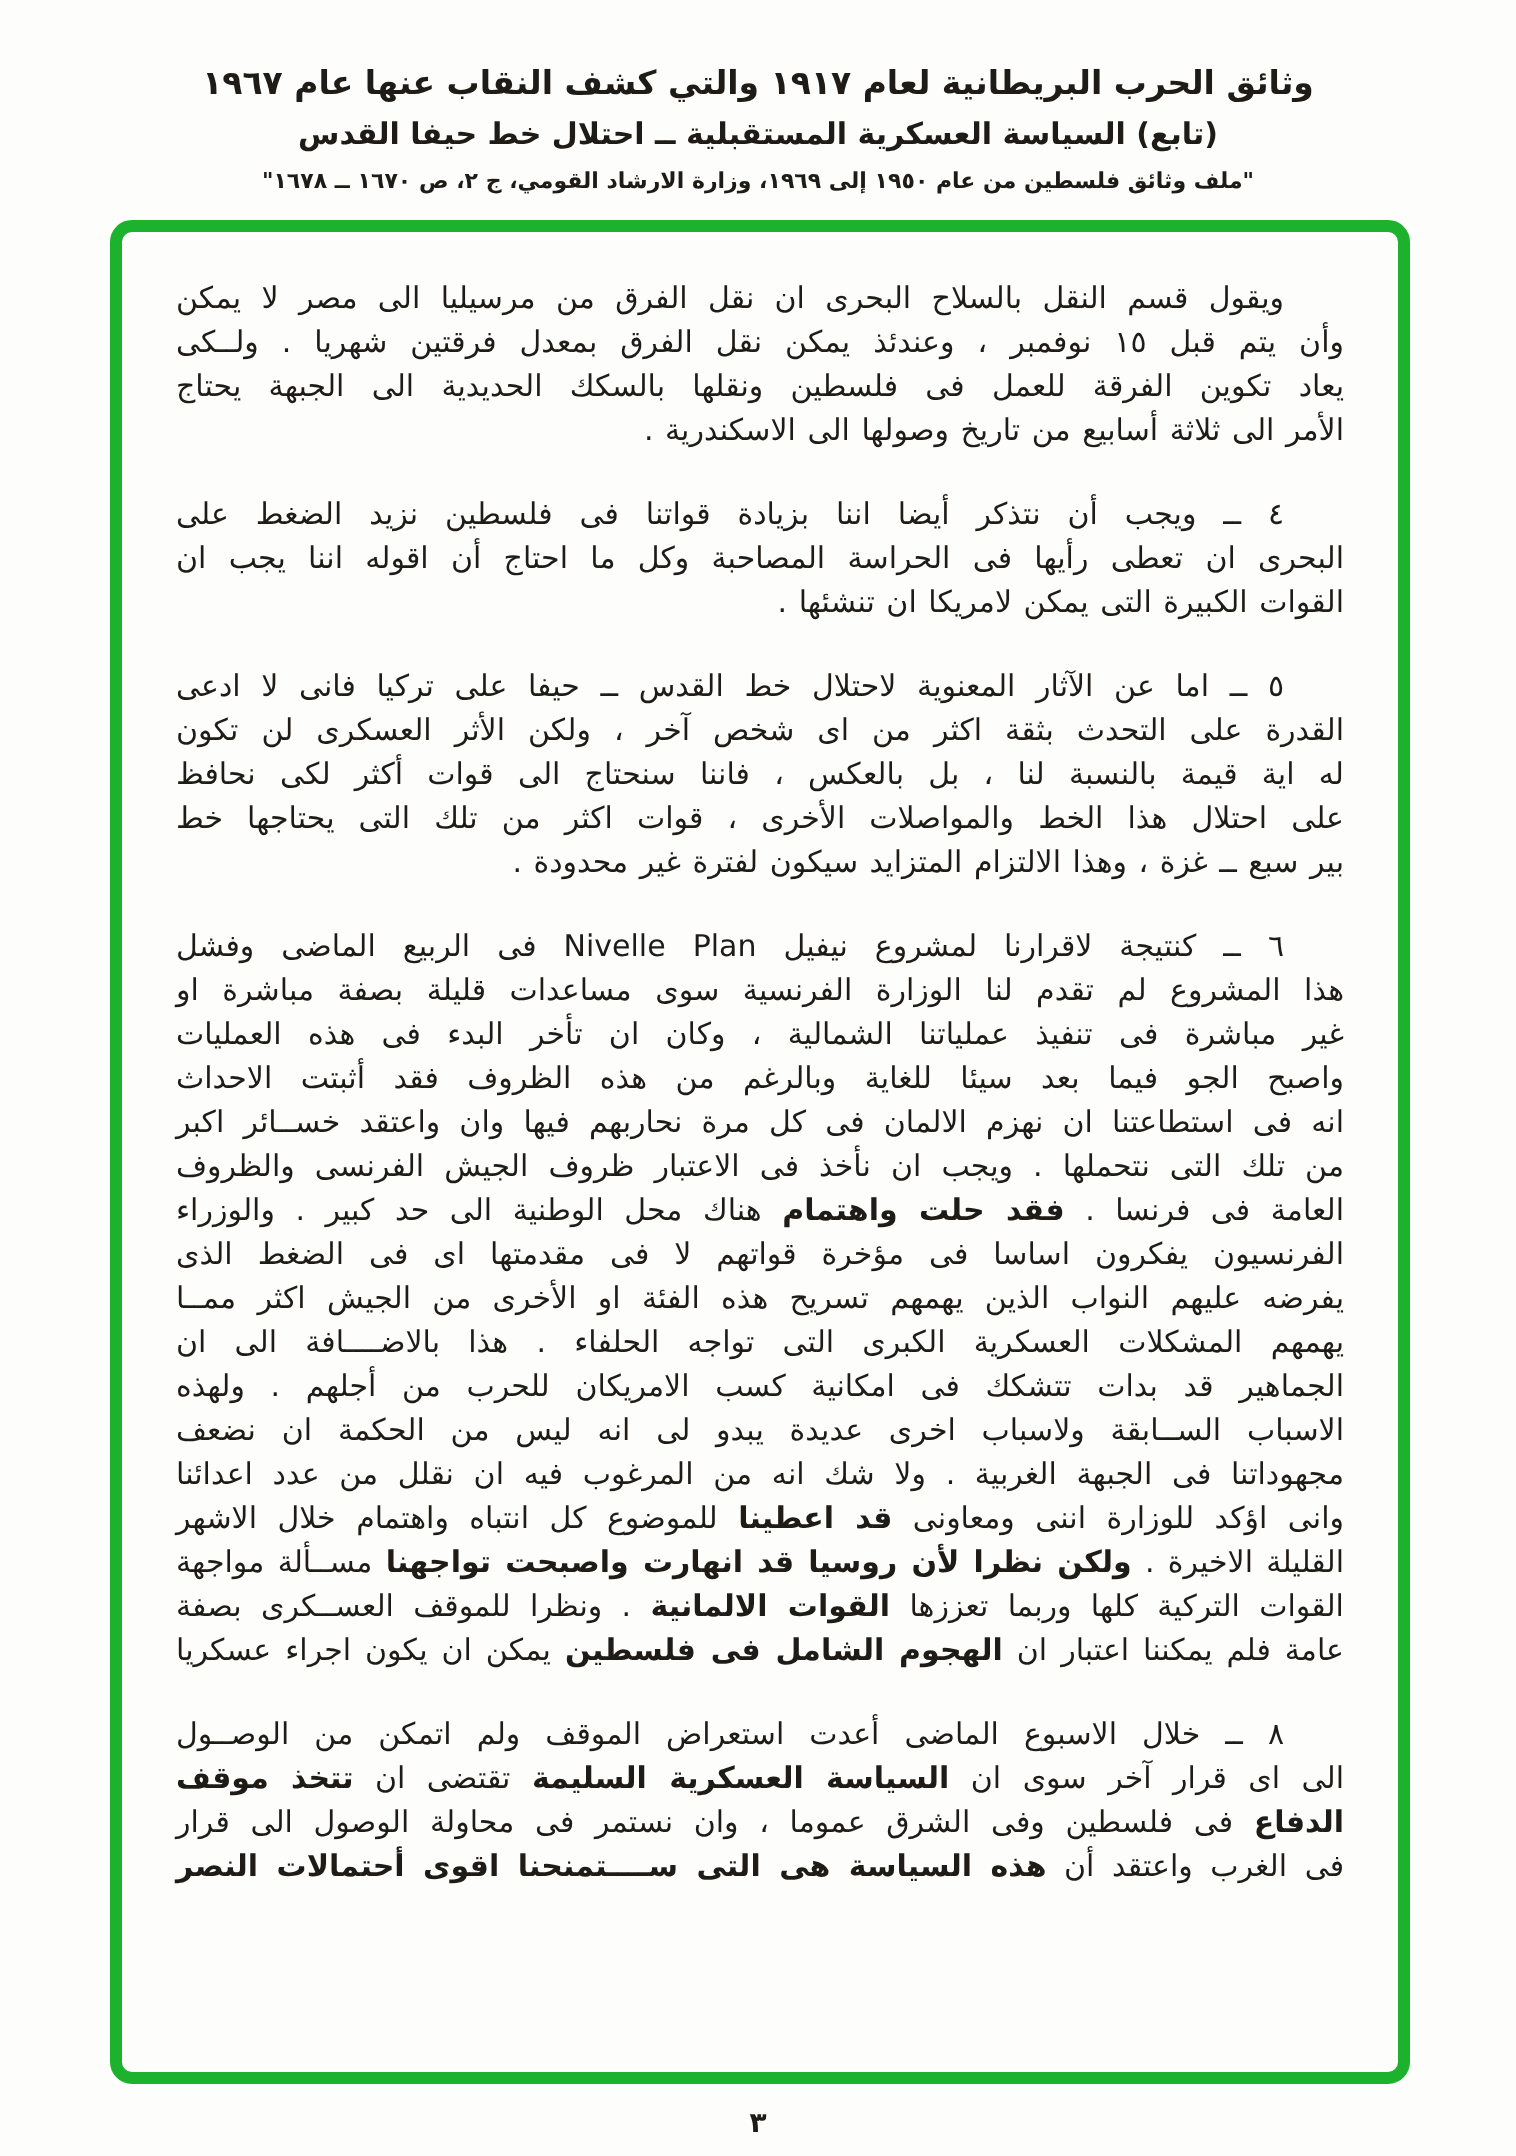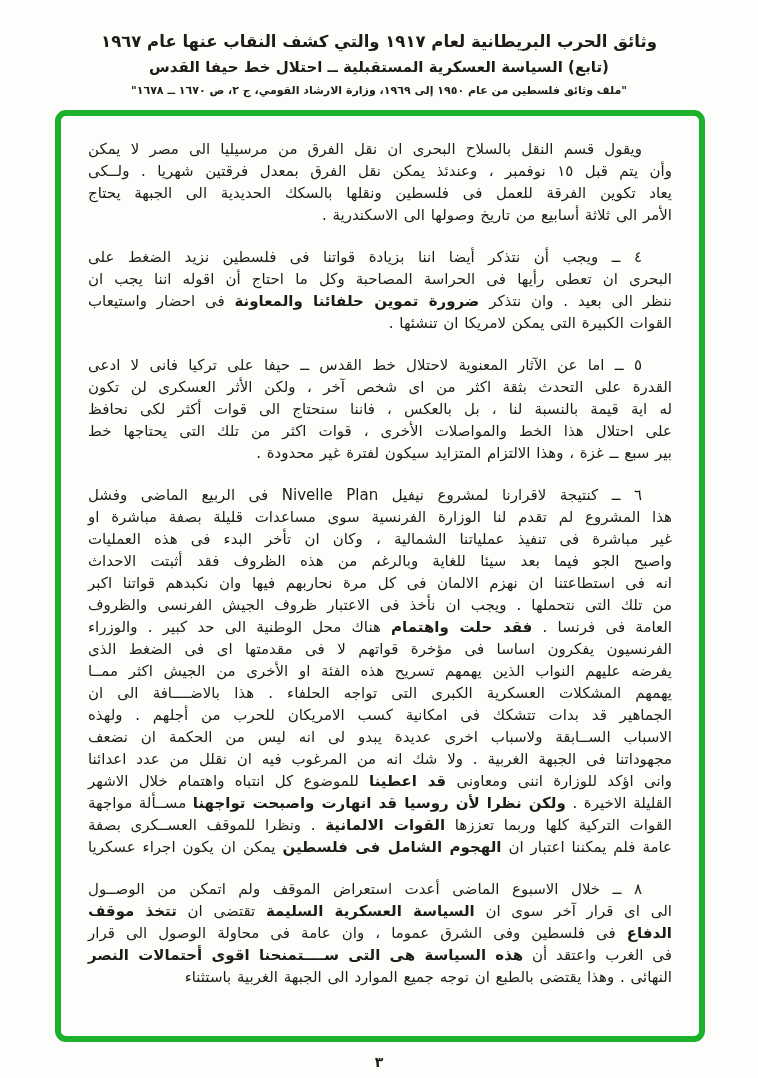--- a/index.html
+++ b/index.html
@@ -91,54 +91,52 @@
     <div class="text-body">
         <div class="para">
           <div class="line first"><span>ويقول قسم النقل بالسلاح البحرى ان نقل الفرق من مرسيليا الى مصر لا يمكن</span></div>
           <div class="line"><span>وأن يتم قبل ١٥ نوفمبر ، وعندئذ يمكن نقل الفرق بمعدل فرقتين شهريا . ولــكى</span></div>
           <div class="line"><span>يعاد تكوين الفرقة للعمل فى فلسطين ونقلها بالسكك الحديدية الى الجبهة يحتاج</span></div>
           <div class="line last"><span>الأمر الى ثلاثة أسابيع من تاريخ وصولها الى الاسكندرية .</span></div>
         </div>
         <div class="para">
           <div class="line first"><span>٤ ــ ويجب أن نتذكر أيضا اننا بزيادة قواتنا فى فلسطين نزيد الضغط على</span></div>
           <div class="line"><span>البحرى ان تعطى رأيها فى الحراسة المصاحبة وكل ما احتاج أن اقوله اننا يجب ان</span></div>
-          <div class="line"><span>ننظر الى بعيد . وان نتذكر </span><span class="b">ضرورة تموين حلفائنا والمعاونة</span><span> فى احضار واستيعاب</span></div>
           <div class="line last"><span>القوات الكبيرة التى يمكن لامريكا ان تنشئها .</span></div>
         </div>
         <div class="para">
           <div class="line first"><span>٥ ــ اما عن الآثار المعنوية لاحتلال خط القدس ــ حيفا على تركيا فانى لا ادعى</span></div>
           <div class="line"><span>القدرة على التحدث بثقة اكثر من اى شخص آخر ، ولكن الأثر العسكرى لن تكون</span></div>
           <div class="line"><span>له اية قيمة بالنسبة لنا ، بل بالعكس ، فاننا سنحتاج الى قوات أكثر لكى نحافظ</span></div>
           <div class="line"><span>على احتلال هذا الخط والمواصلات الأخرى ، قوات اكثر من تلك التى يحتاجها خط</span></div>
           <div class="line last"><span>بير سبع ــ غزة ، وهذا الالتزام المتزايد سيكون لفترة غير محدودة .</span></div>
         </div>
         <div class="para">
           <div class="line first"><span>٦ ــ كنتيجة لاقرارنا لمشروع نيفيل Nivelle Plan فى الربيع الماضى وفشل</span></div>
           <div class="line"><span>هذا المشروع لم تقدم لنا الوزارة الفرنسية سوى مساعدات قليلة بصفة مباشرة او</span></div>
           <div class="line"><span>غير مباشرة فى تنفيذ عملياتنا الشمالية ، وكان ان تأخر البدء فى هذه العمليات</span></div>
           <div class="line"><span>واصبح الجو فيما بعد سيئا للغاية وبالرغم من هذه الظروف فقد أثبتت الاحداث</span></div>
-          <div class="line"><span>انه فى استطاعتنا ان نهزم الالمان فى كل مرة نحاربهم فيها وان نكبدهم قواتنا اكبر</span></div>
+          <div class="line"><span>انه فى استطاعتنا ان نهزم الالمان فى كل مرة نحاربهم فيها وان واعتقد خســائر اكبر</span></div>
           <div class="line"><span>من تلك التى نتحملها . ويجب ان نأخذ فى الاعتبار ظروف الجيش الفرنسى والظروف</span></div>
           <div class="line"><span>العامة فى فرنسا . </span><span class="b">فقد حلت واهتمام</span><span> هناك محل الوطنية الى حد كبير . والوزراء</span></div>
           <div class="line"><span>الفرنسيون يفكرون اساسا فى مؤخرة قواتهم لا فى مقدمتها اى فى الضغط الذى</span></div>
           <div class="line"><span>يفرضه عليهم النواب الذين يهمهم تسريح هذه الفئة او الأخرى من الجيش اكثر ممــا</span></div>
           <div class="line"><span>يهمهم المشكلات العسكرية الكبرى التى تواجه الحلفاء . هذا بالاضــــافة الى ان</span></div>
           <div class="line"><span>الجماهير قد بدات تتشكك فى امكانية كسب الامريكان للحرب من أجلهم . ولهذه</span></div>
           <div class="line"><span>الاسباب الســابقة ولاسباب اخرى عديدة يبدو لى انه ليس من الحكمة ان نضعف</span></div>
           <div class="line"><span>مجهوداتنا فى الجبهة الغربية . ولا شك انه من المرغوب فيه ان نقلل من عدد اعدائنا</span></div>
           <div class="line"><span>وانى اؤكد للوزارة اننى ومعاونى </span><span class="b">قد اعطينا</span><span> للموضوع كل انتباه واهتمام خلال الاشهر</span></div>
           <div class="line"><span>القليلة الاخيرة . </span><span class="b">ولكن نظرا لأن روسيا قد انهارت واصبحت تواجهنا</span><span> مســألة مواجهة</span></div>
           <div class="line"><span>القوات التركية كلها وربما تعززها </span><span class="b">القوات الالمانية</span><span> . ونظرا للموقف العســكرى بصفة</span></div>
           <div class="line"><span>عامة فلم يمكننا اعتبار ان </span><span class="b">الهجوم الشامل فى فلسطين</span><span> يمكن ان يكون اجراء عسكريا</span></div>
         </div>
         <div class="para">
           <div class="line first"><span>٨ ــ خلال الاسبوع الماضى أعدت استعراض الموقف ولم اتمكن من الوصــول</span></div>
           <div class="line"><span>الى اى قرار آخر سوى ان </span><span class="b">السياسة العسكرية السليمة</span><span> تقتضى ان </span><span class="b">تتخذ موقف</span></div>
-          <div class="line"><span class="b">الدفاع</span><span> فى فلسطين وفى الشرق عموما ، وان عامة فى محاولة الوصول الى قرار</span></div>
+          <div class="line"><span class="b">الدفاع</span><span> فى فلسطين وفى الشرق عموما ، وان نستمر فى محاولة الوصول الى قرار</span></div>
           <div class="line"><span>فى الغرب واعتقد أن </span><span class="b">هذه السياسة هى التى ســــتمنحنا اقوى أحتمالات النصر</span></div>
-          <div class="line last"><span>النهائى . وهذا يقتضى بالطبع ان نوجه جميع الموارد الى الجبهة الغربية باستثناء</span></div>
         </div>
       </div>
   </div>
 
   <div class="page-number">٣</div>
 
 </div>
 
 </body></html>

